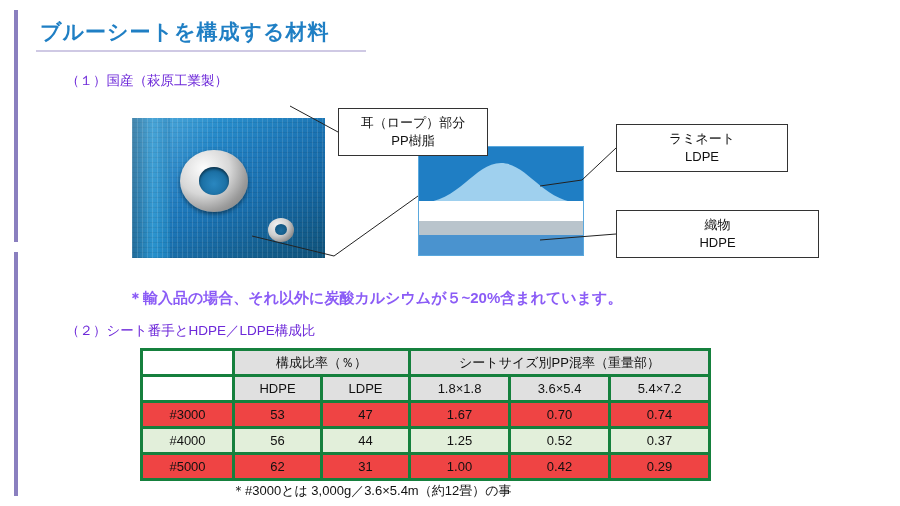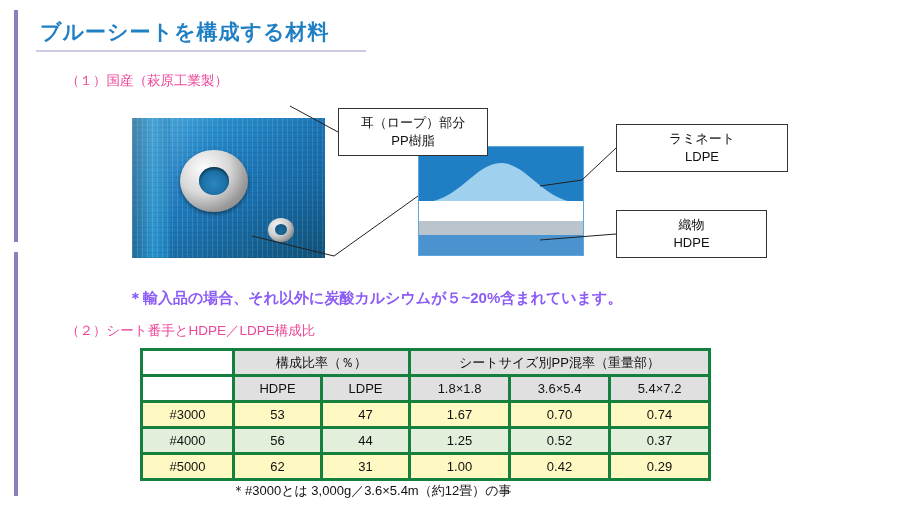--- a/index.html
+++ b/index.html
@@ -41,21 +41,21 @@
     left: 36px;
     top: 50px;
     width: 330px;
     height: 2px;
     background: #cfc9e4;
   }
 
   .section-label {
     position: absolute;
     font-size: 13.5px;
-    color: #ec4899;
+    color: #6d28d9;
     white-space: nowrap;
   }
   #sec1 { left: 66px; top: 72px; }
   #sec2 { left: 66px; top: 322px; }
 
   
   .photo {
     position: absolute;
     left: 132px;
     top: 118px;
@@ -168,21 +168,21 @@
     font-size: 13px;
     color: #111;
     text-align: center;
     line-height: 1.35;
     padding: 5px 8px;
     box-sizing: border-box;
     white-space: pre-line;
   }
   #label-ear { left: 338px; top: 108px; width: 150px; height: 48px; }
   #label-lam { left: 616px; top: 124px; width: 172px; height: 48px; }
-  #label-fab { left: 616px; top: 210px; width: 151px; height: 48px; }
+  #label-fab { left: 616px; top: 210px; width: 203px; height: 48px; }
 
   .note {
     position: absolute;
     left: 128px;
     top: 289px;
     font-size: 15px;
     font-weight: bold;
     color: #8b5cf6;
     white-space: nowrap;
   }
@@ -202,21 +202,21 @@
     font-weight: normal;
     padding: 0;
     height: 26px;
     box-sizing: border-box;
   }
   .col-name { width: 92px; }
   .col-ratio { width: 88px; }
   .col-mix { width: 100px; }
   .hdr-grey { background: #e0e0e0; }
   .row-green td { background: #e2efda; }
-  .row-white td { background: #fef9c3; }
+  .row-white td { background: #ef4444; }
   .blank-cell { background: #ffffff; }
 
   .footnote {
     position: absolute;
     left: 232px;
     top: 482px;
     font-size: 13px;
     color: #111;
     white-space: nowrap;
   }

